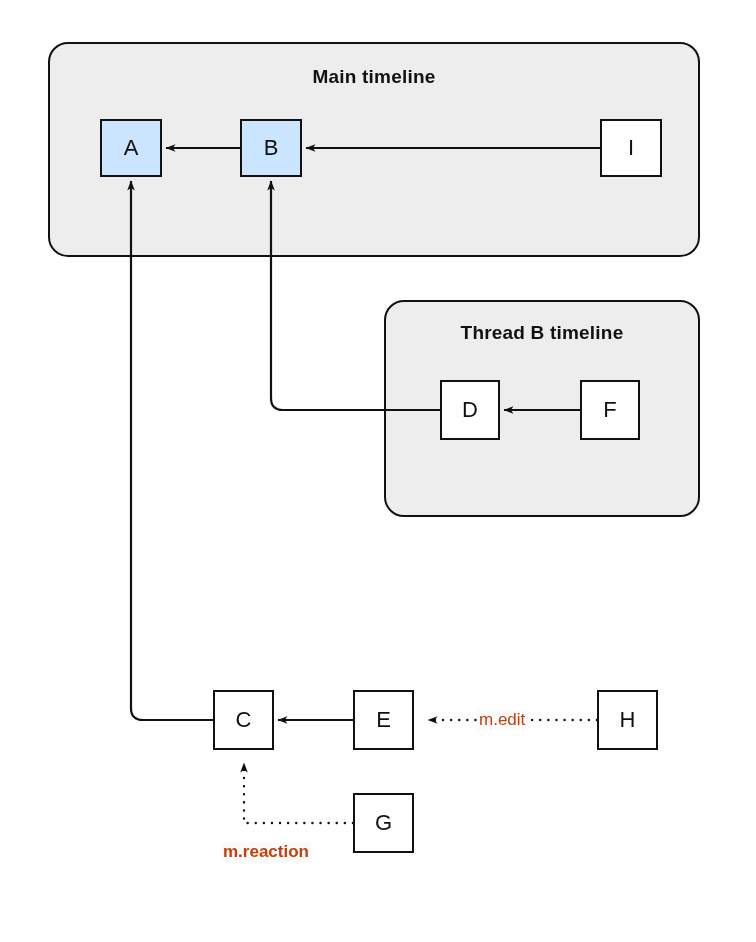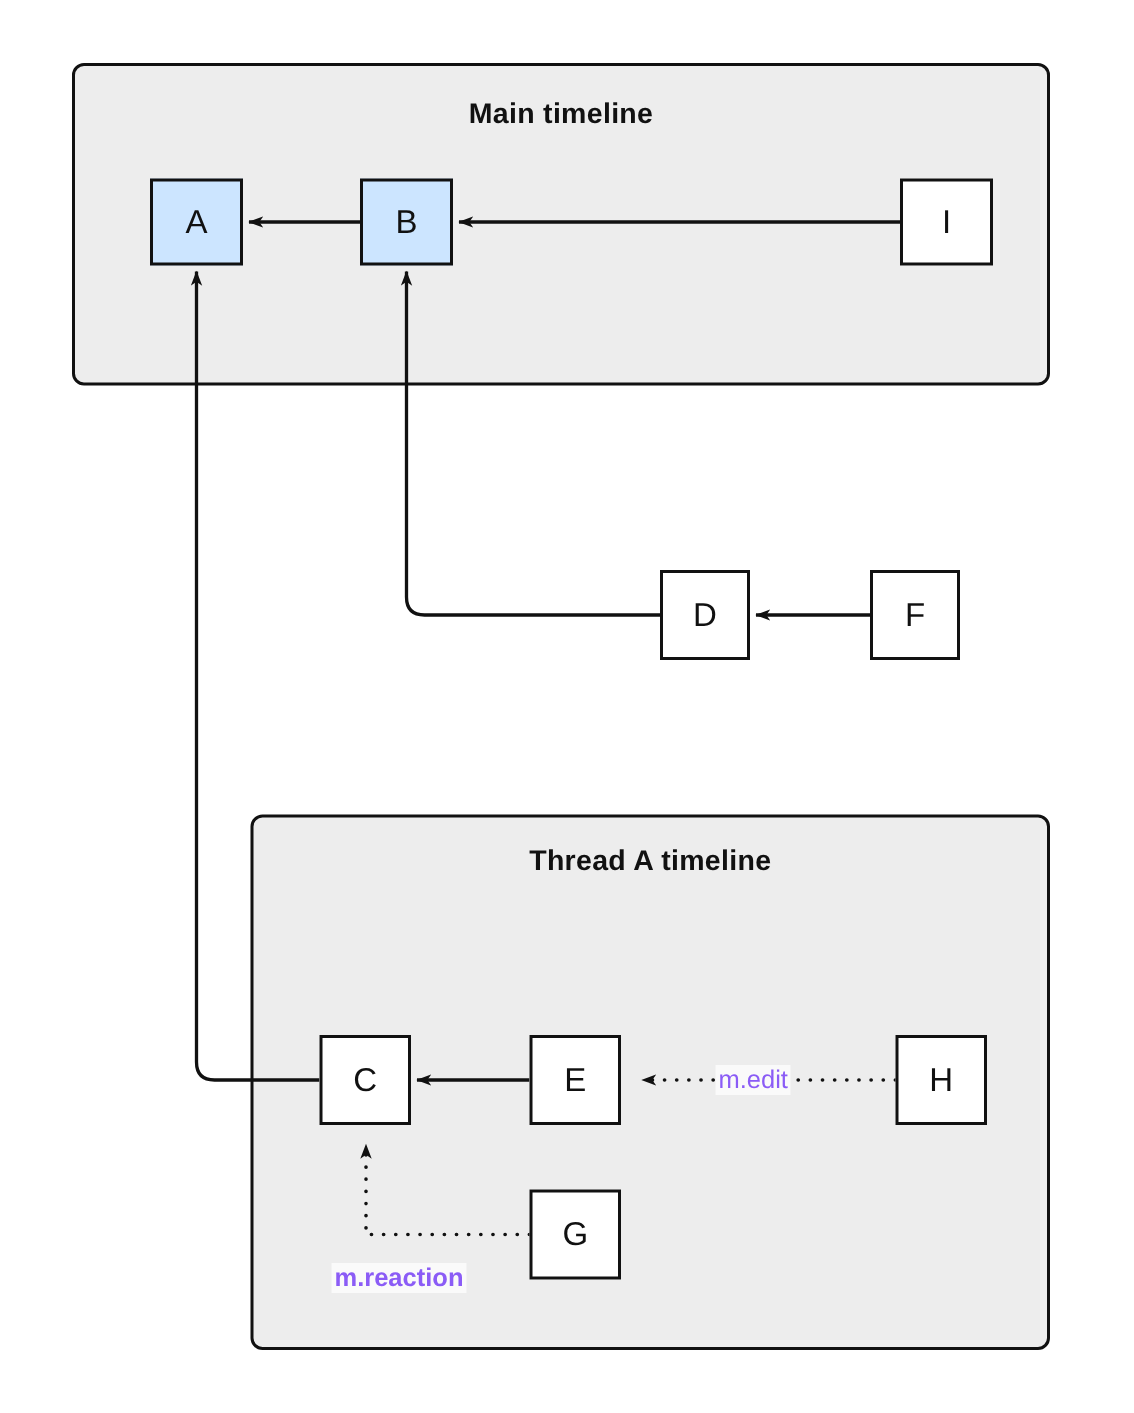--- a/index.html
+++ b/index.html
@@ -12,21 +12,21 @@
     width: 756px;
     height: 942px;
     background: #ffffff;
     font-family: "Liberation Sans", sans-serif;
     overflow: hidden;
   }
   .timeline-group {
     position: absolute;
     background: #ededed;
     border: 2px solid #111111;
-    border-radius: 8px;
+    border-radius: 20px;
     box-sizing: border-box;
   }
   .group-title {
     position: absolute;
     left: 0;
     right: 0;
     text-align: center;
     font-size: 19px;
     font-weight: bold;
     color: #111111;
@@ -43,21 +43,21 @@
     font-size: 22px;
     color: #111111;
     font-family: "Liberation Sans", sans-serif;
   }
   .evt-box.highlight {
     background: #cce5ff;
   }
   .edge-label {
     position: absolute;
     font-size: 17px;
-    color: #8b5cf6;
+    color: #c2410c;
     background: #fafafa;
     padding: 0 2px;
     white-space: nowrap;
     line-height: 20px;
     text-align: center;
   }
   svg.edges {
     position: absolute;
     left: 0;
     top: 0;
@@ -81,24 +81,24 @@
 </style>
 </head>
 <body>
 
 <div id="canvas">
 
   <div class="timeline-group" style="left:48px; top:42px; width:652px; height:215px;">
     <div class="group-title" style="top:22px;">Main timeline</div>
   </div>
 
+  <div class="timeline-group" style="left:384px; top:300px; width:316px; height:217px;">
+    <div class="group-title" style="top:20px;">Thread B timeline</div>
+  </div>
 
-  <div class="timeline-group" style="left:167px; top:543px; width:533px; height:357px;">
-    <div class="group-title" style="top:19px;">Thread A timeline</div>
-  </div>
 
   <svg class="edges" viewBox="0 0 756 942">
     <defs>
       <marker id="arrow" markerWidth="11" markerHeight="11" refX="9.5" refY="4" orient="auto" markerUnits="userSpaceOnUse">
         <path d="M0,0.2 L10,4 L0,7.8 L2.6,4 Z" fill="#111111"></path>
       </marker>
     </defs>
 
     <path class="solid-edge" d="M 240,148 L 166,148" marker-end="url(#arrow)"></path>
 

